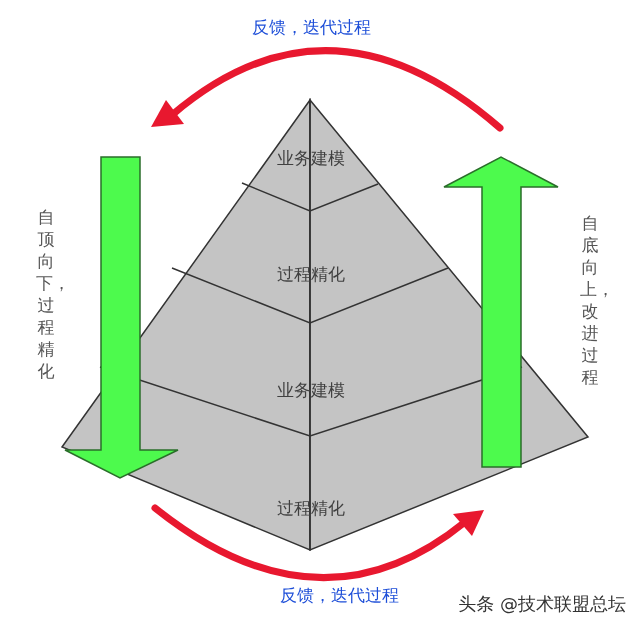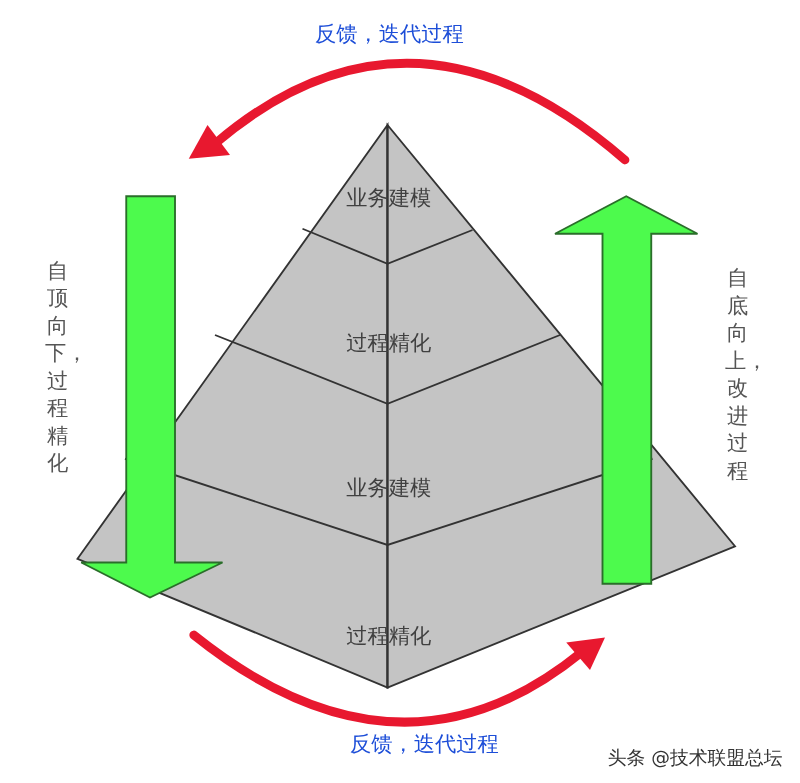--- a/index.html
+++ b/index.html
@@ -4,21 +4,21 @@
   <style>
     html, body { margin: 0; padding: 0; background: #ffffff; }
     body { width: 640px; height: 626px; position: relative; overflow: hidden;
            font-family: "DejaVu Sans", "Liberation Sans", sans-serif; }
     #diagram { position: absolute; left: 0; top: 0; width: 640px; height: 626px; }
     .label { position: absolute; color: #1d4ed8; font-size: 17px; white-space: nowrap; }
     .layer-label { position: absolute; color: #404040; font-size: 17px; white-space: nowrap;
                    transform: translateX(-50%); }
     .vlabel { position: absolute; color: #555555; font-size: 17px; width: 20px;
               line-height: 22px; text-align: center; word-break: break-all; }
-    .watermark { position: absolute; right: 14px; bottom: 10px; color: #333333; font-size: 15px;
+    .watermark { position: absolute; right: 14px; bottom: 10px; color: #333333; font-size: 18px;
                  white-space: nowrap; }
   </style>
 </head>
 <body>
 
 <div id="diagram">
   <svg width="640" height="626" viewBox="0 0 640 626" xmlns="http://www.w3.org/2000/svg">
 
     <g>
       <polygon points="310,100 62,447 310,550" fill="#c4c4c4" stroke="#333" stroke-width="1.5"></polygon>

